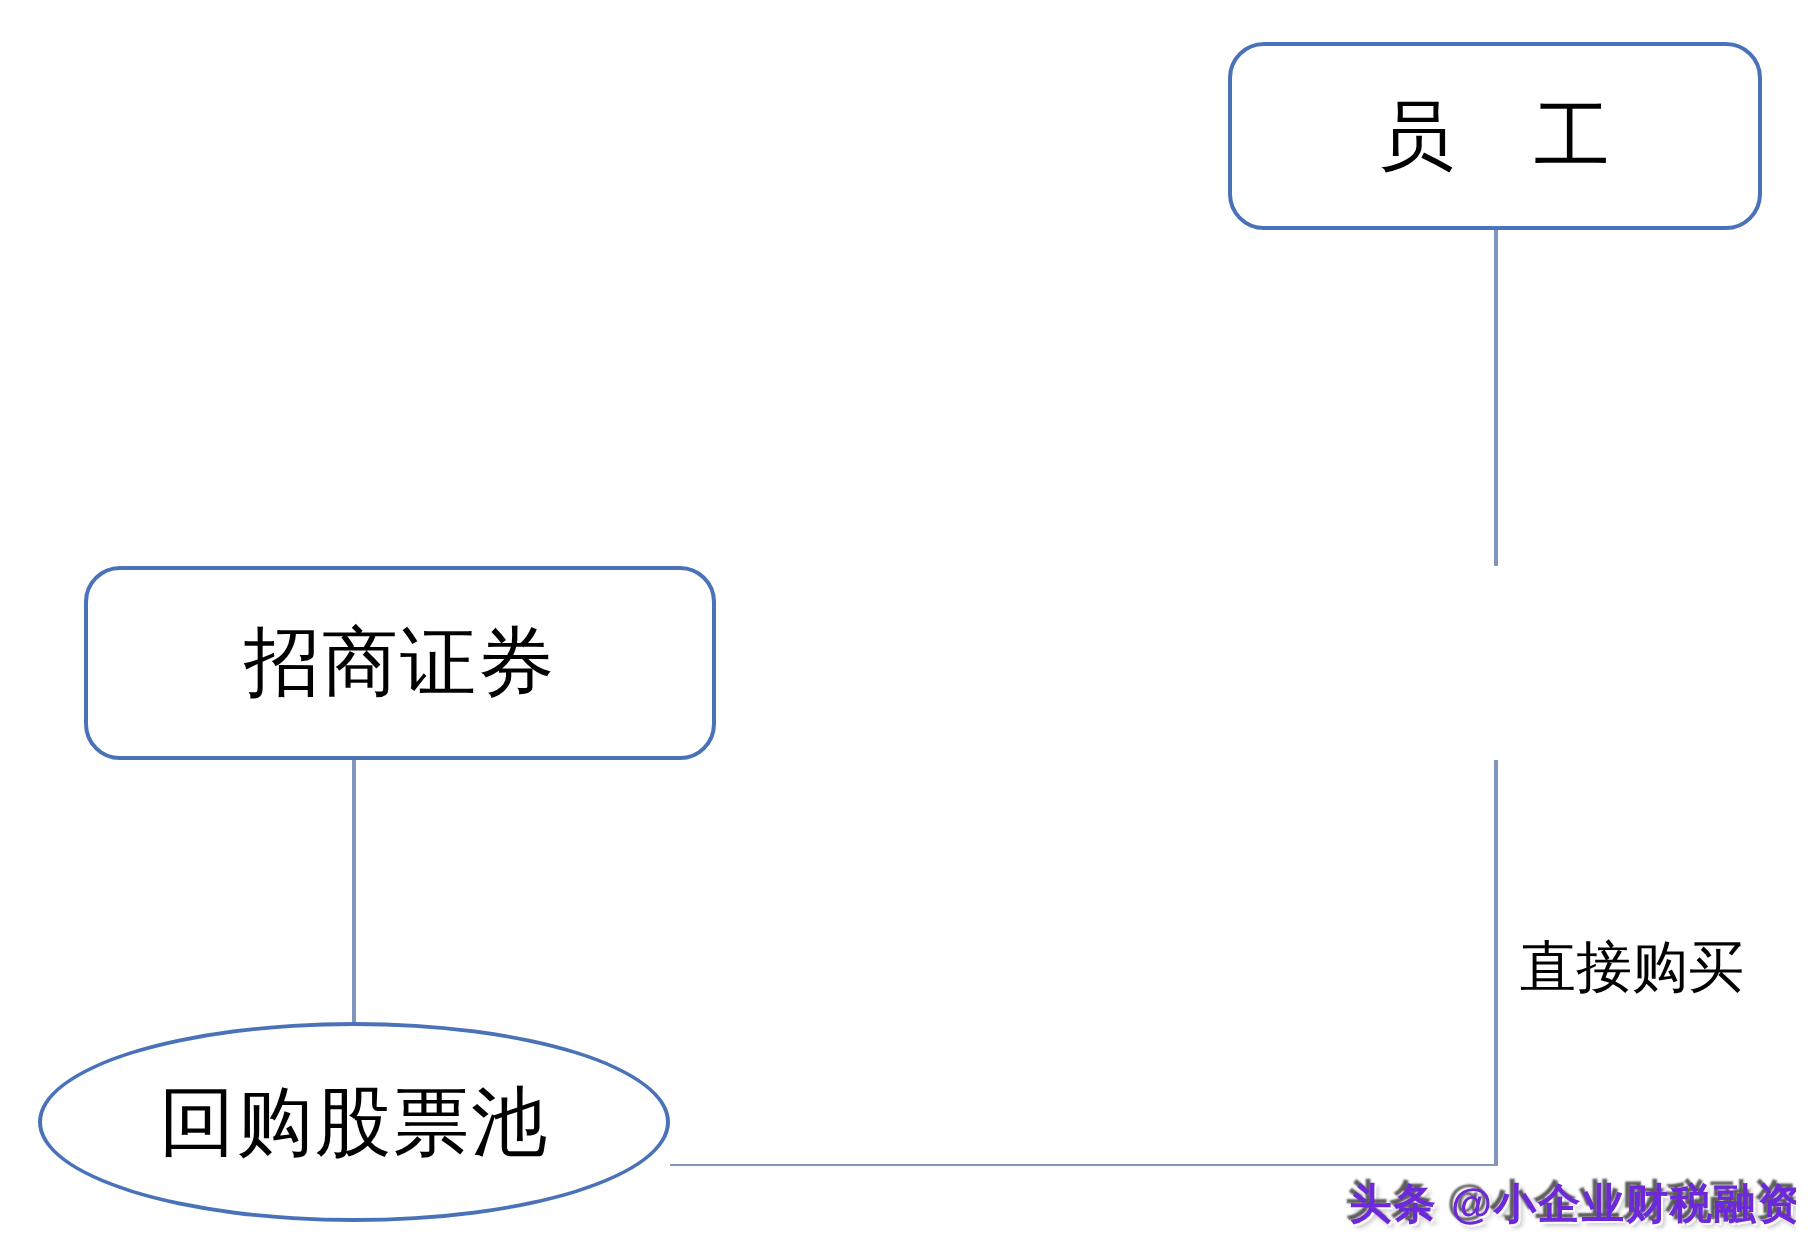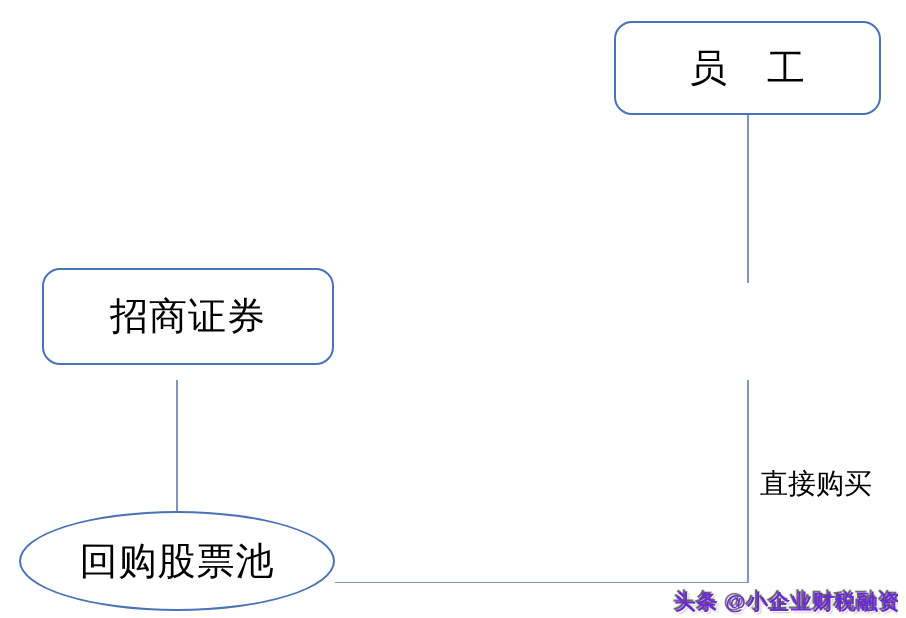--- a/index.html
+++ b/index.html
@@ -72,21 +72,21 @@
 
   <div class="conn v" style="left:731px; top:99px; height:168px;"></div>
   <div class="conn v" style="left:160px; top:364px; height:151px;"></div>
   <div class="conn v" style="left:731px; top:364px; height:203px;"></div>
   <div class="conn h" style="left:319px; top:565.5px; width:412px;"></div>
 
   <div class="node rect" style="left:598px; top:5px; width:267px; height:94px;">
     <span>员　工</span>
   </div>
 
-  <div class="node rect" style="left:26px; top:252px; width:292px; height:97px;">
+  <div class="node rect" style="left:26px; top:267px; width:316px; height:97px;">
     <span>招商证券</span>
   </div>
 
 
   <div class="node ellipse" style="left:3px; top:495px; width:316px; height:100px;">
     <span>回购股票池</span>
   </div>
 
   <div class="edge-label" style="left:744px; top:449px;text-align:center;">直接购买</div>
 

